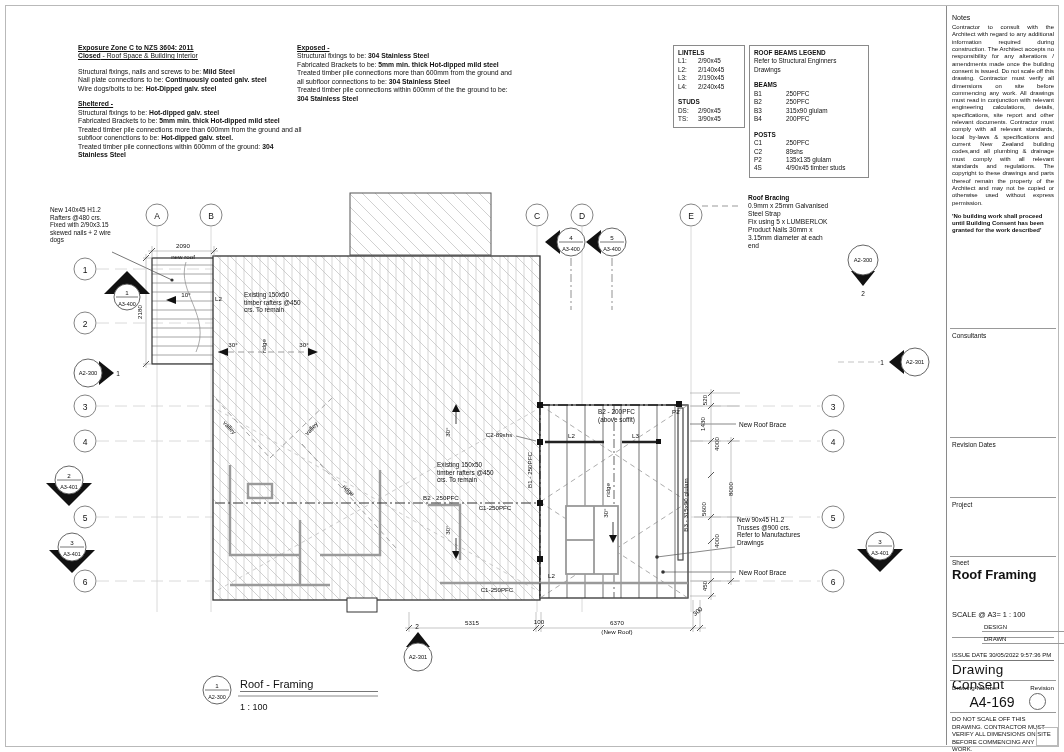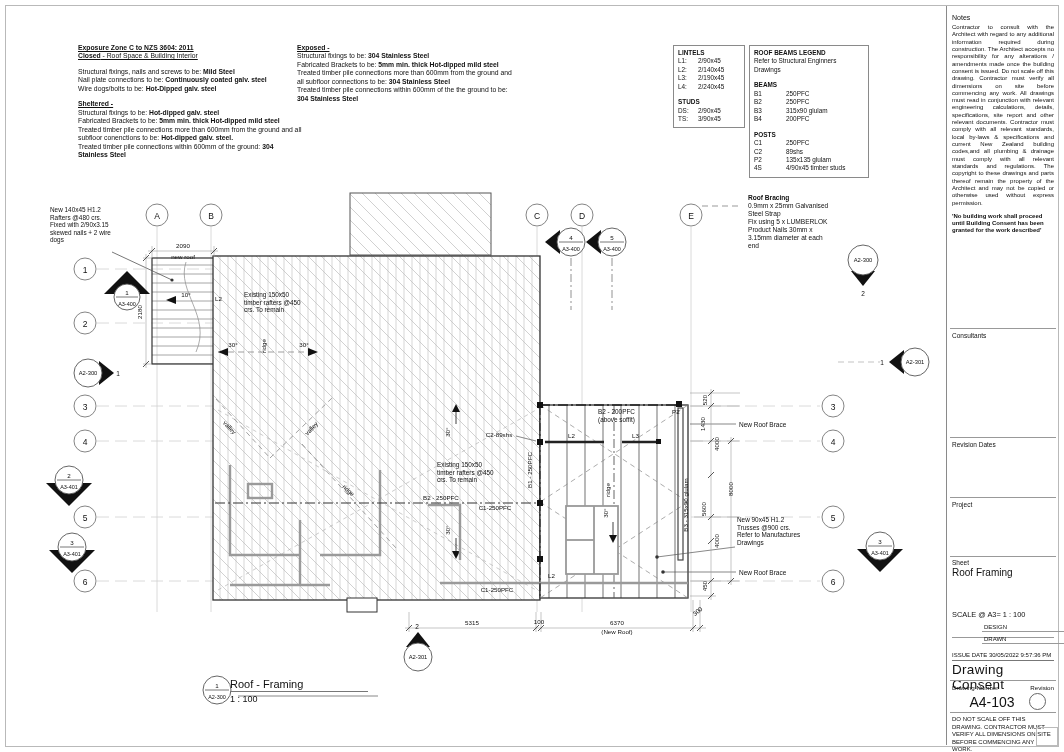--- a/index.html
+++ b/index.html
@@ -17,30 +17,30 @@
   .bt{font-weight:bold}
   .lrow{display:flex}
   .k1{width:20px;flex:none}
   .k2{width:32px;flex:none}
   
   .note{font-size:6.6px;line-height:1.22}
   .planlbl{font-size:6.4px;line-height:1.18}
   
   .dtitle{font-size:11px}
   .dtitle .nm{border-bottom:1px solid #777;padding-bottom:1px;width:138px}
-  .dtitle .sc{font-size:9px;margin-top:2px}
+  .dtitle .sc{font-size:9px;margin-top:10px}
   
   .sb{left:952px;width:102px}
   .sb-rule{left:946px;width:1px;background:#8a8a8a}
   .sb-div{left:950px;width:106px;height:1px;background:#999}
   .notes-t{font-size:7px;margin-bottom:3px}
   .notes-b{font-size:6px;line-height:1.22;text-align:justify}
   .notes-q{font-size:6px;line-height:1.22;font-weight:bold;margin-top:6px}
   .seclbl{font-size:6.5px}
-  .sheetname{font-size:10px;font-weight:normal}
+  .sheetname{font-size:13px;font-weight:bold}
   .scaleln{font-size:7.4px;border-bottom:1px solid #999;padding-bottom:18px}
   .ddrow{display:flex;justify-content:space-between;font-size:6px;margin-left:30px;
          border-bottom:1px solid #999;padding:2px 2px 1px 2px}
   .issue{font-size:6px;border-bottom:1px solid #777;padding-bottom:2px}
   .status{font-size:13.5px;letter-spacing:.3px}
   .dnlbls{display:flex;justify-content:space-between;font-size:6.2px}
   .dnum{font-size:14px;text-align:center;width:80px}
   .revcirc{width:15px;height:15px;border:1px solid #666;border-radius:50%}
   .disc{font-size:6px;line-height:1.25}
   .cornerbox{border:1px solid #bbb;width:20px;height:17px}
@@ -536,21 +536,21 @@
     <div>New 90x45 H1.2</div>
     <div>Trusses @900 crs.</div>
     <div>Refer to Manufactures</div>
     <div>Drawings</div>
   </div>
 <div class="abs planlbl" style="left:598px;top:408px;width:72px">
     <div>B2 - 200PFC</div>
     <div>(above soffit)</div>
   </div>
 
-<div class="abs dtitle" style="left:230px;top:678px">
+<div class="abs dtitle" style="left:240px;top:678px">
   <div class="nm">Roof - Framing</div>
   <div class="sc">1 : 100</div>
 </div>
 
 <div class="abs sb-rule" style="top:6px;height:739px"></div>
 
 <div class="abs sb" style="top:14px">
   <div class="notes-t">Notes</div>
   <div class="notes-b">Contractor to consult with the Architect with regard to any additional information required during construction. The Architect accepts no responsibility for any alterations / amendments made once the building consent is issued. Do not scale off this drawing. Contractor must verify all dimensions on site before commencing any work. All drawings must read in conjunction with relevant engineering calculations, details, specifications, site report and other relevant documents. Contractor must comply with all relevant standards, local by-laws &amp; specifications and current New Zealand building codes,and all plumbing &amp; drainage must comply with all relevant standards and regulations. The copyright to these drawings and parts thereof remain the property of the Architect and may not be copied or otherwise used without express permission.</div>
   <div class="notes-q">'No building work shall proceed until Building Consent has been granted for the work described'</div>
@@ -576,17 +576,17 @@
 
 </div>
 
 <div class="abs sb issue" style="top:652px">ISSUE DATE 30/05/2022 9:57:36 PM</div>
 <div class="abs sb status" style="top:662px">Drawing Consent</div>
 <div class="abs sb-div" style="top:680px"></div>
 <div class="abs sb dnlbls" style="top:684px">
   <span>Drawing Number</span>
   <span>Revision</span>
 </div>
-<div class="abs sb dnum" style="top:694px">A4-103</div>
+<div class="abs sb dnum" style="top:694px">A4-169</div>
 <div class="abs revcirc" style="left:1029px;top:693px"></div>
 <div class="abs sb-div" style="top:712px"></div>
 <div class="abs sb disc" style="top:716px">DO NOT SCALE OFF THIS DRAWING. CONTRACTOR MUST VERIFY ALL DIMENSIONS ON SITE BEFORE COMMENCING ANY WORK.</div>
 <div class="abs cornerbox" style="left:1036px;top:727px"></div>
 
 </body></html>

